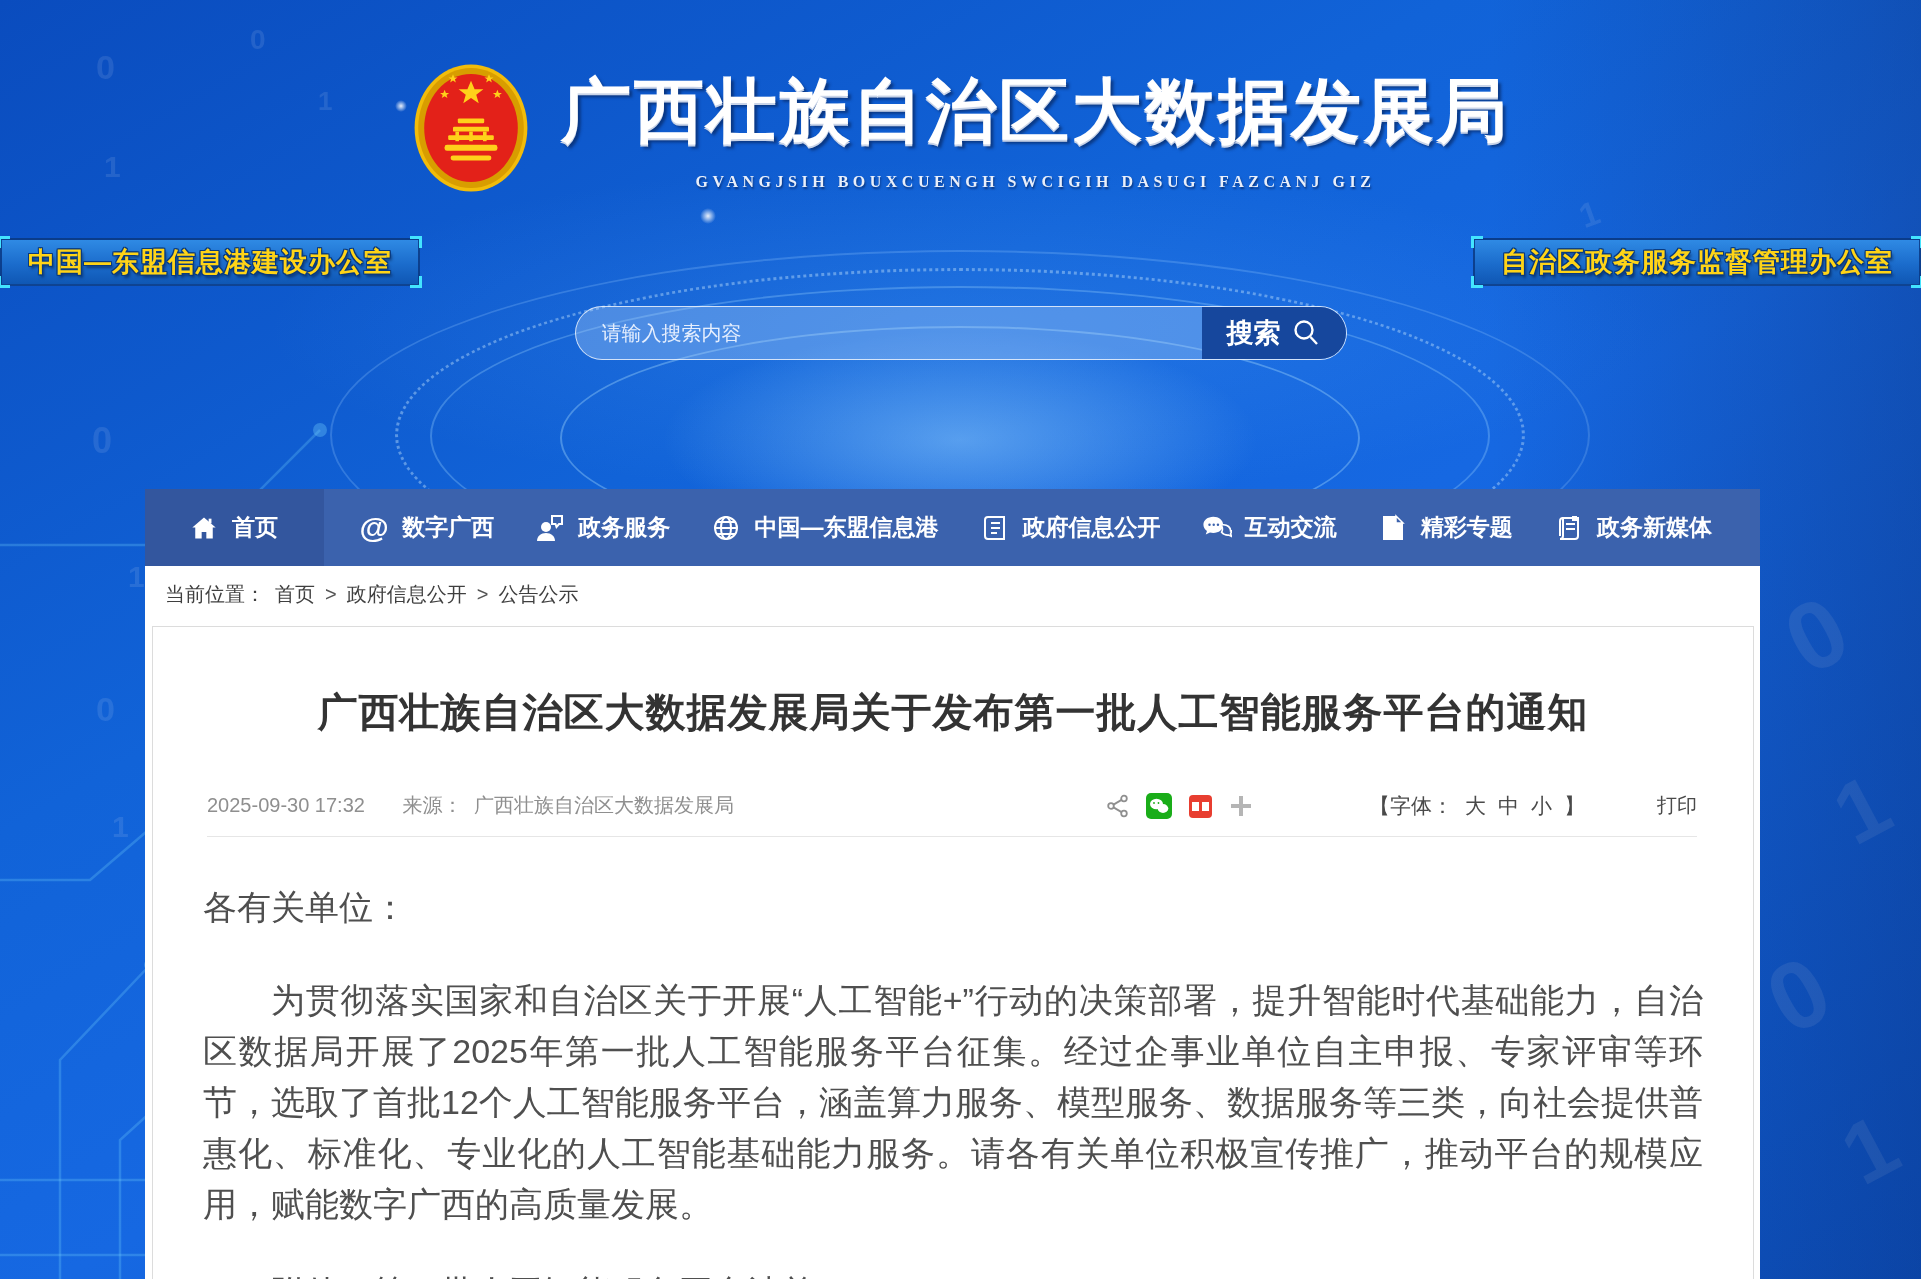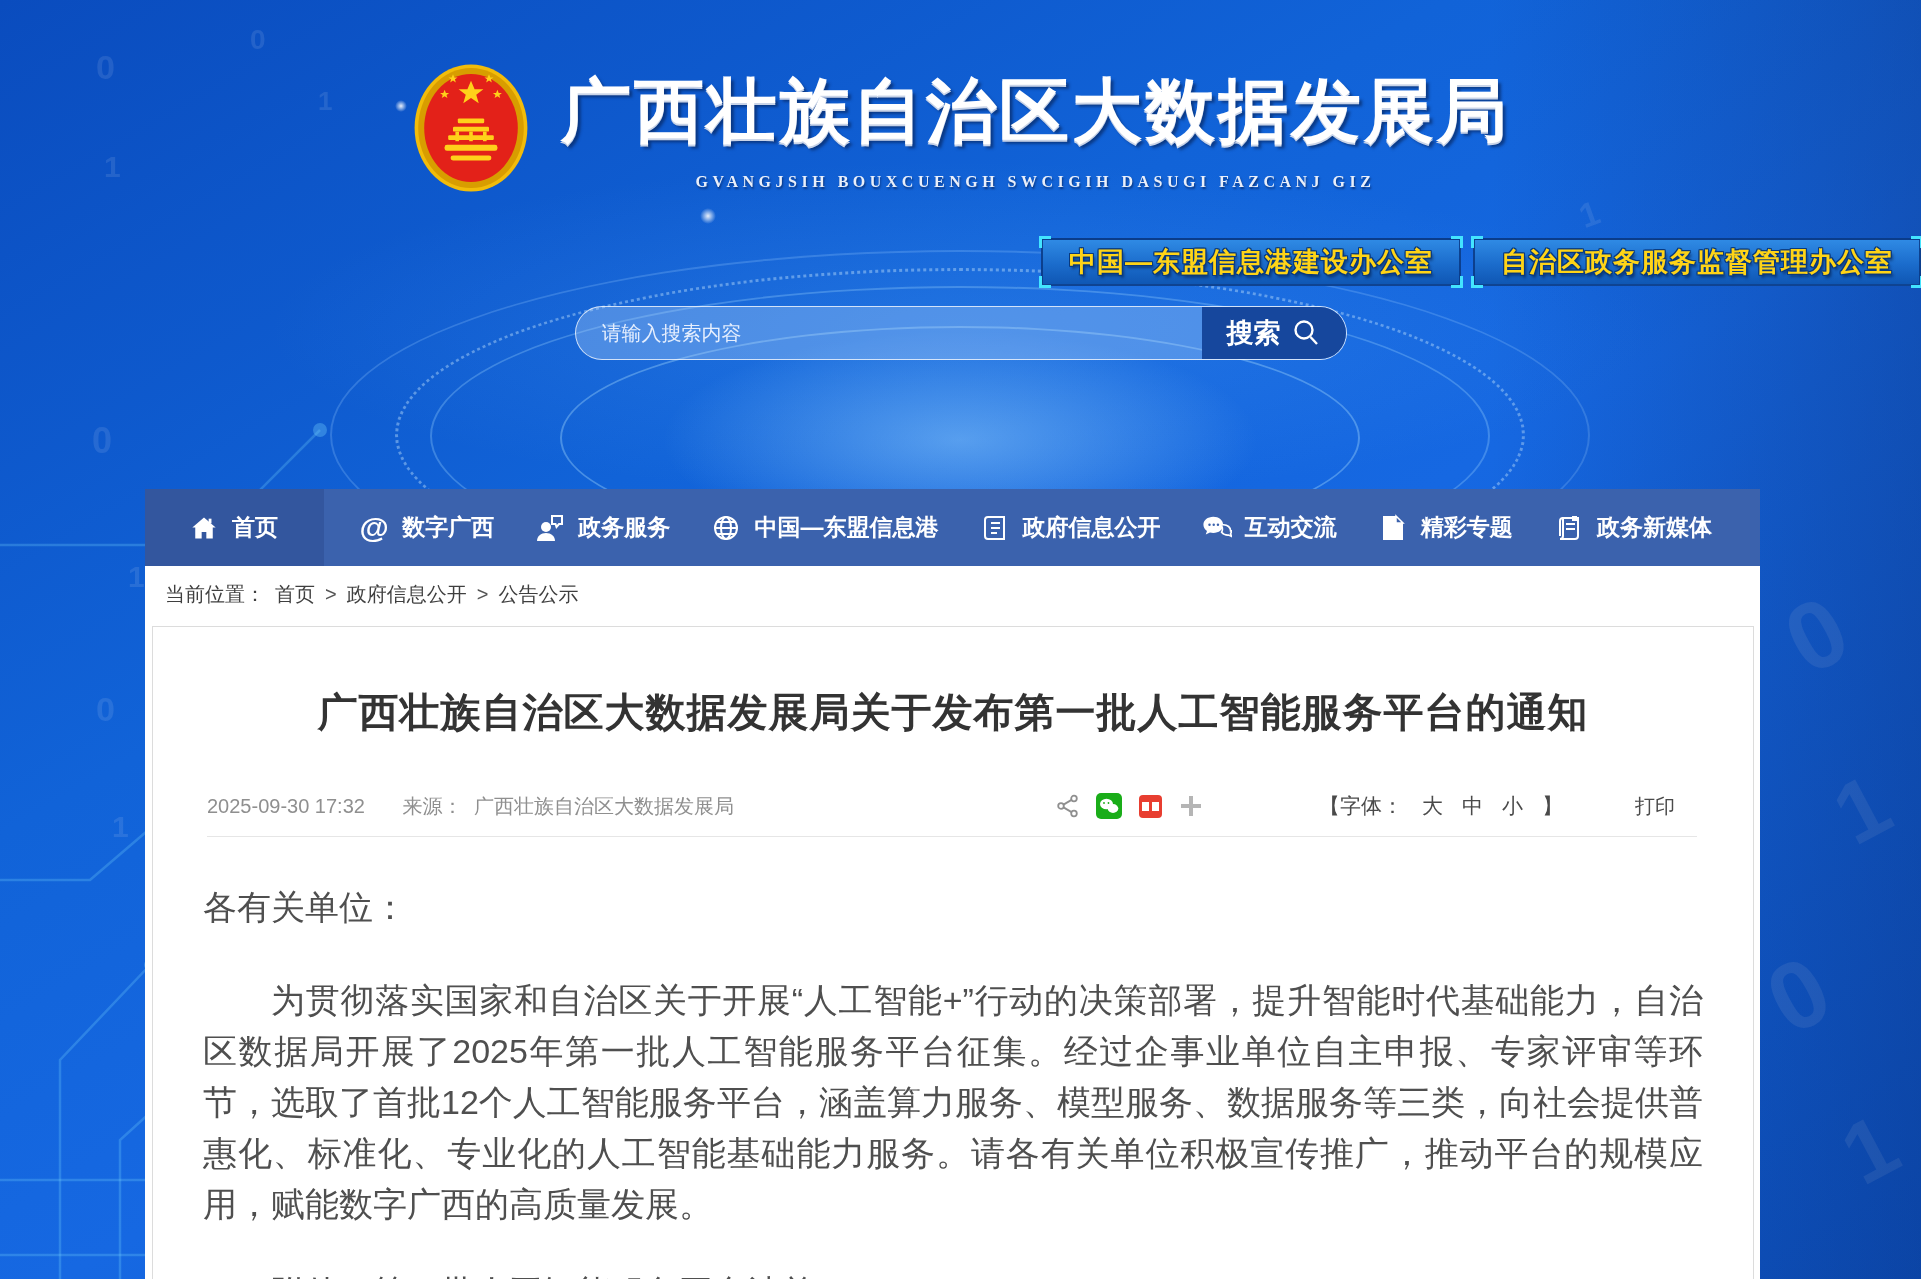--- a/index.html
+++ b/index.html
@@ -37,21 +37,21 @@
             background:linear-gradient(90deg,rgba(8,30,90,0),rgba(8,30,90,.30));}
 
   
   .site-header { position:relative; height:489px; z-index:2; }
   .brand-row { position:absolute; top:62px; left:0; width:100%; display:flex; justify-content:center; align-items:center; gap:30px; }
   .brand-text { text-align:center; }
   .site-title { color:#ffffff; font-size:70px; font-weight:bold; letter-spacing:3px;
     text-shadow:0 2px 0 #c9d4e8, 3px 4px 3px rgba(5,25,70,.55); white-space:nowrap; }
   .site-sub { margin-top:14px; font-family:"Liberation Serif","DejaVu Serif",serif; color:#e9effa;
     font-size:16px; font-weight:bold; letter-spacing:4.5px; text-shadow:1px 2px 2px rgba(5,25,70,.6); white-space:nowrap;}
-  .office-row { position:absolute; top:238px; left:0; width:100%; display:flex; justify-content:flex-end; gap:12px; }
+  .office-row { position:absolute; top:238px; left:0; width:100%; display:flex; justify-content:space-between; gap:12px; }
   .office-btn { position:relative; display:flex; align-items:center; height:48px; padding:0 26px;
     background:linear-gradient(180deg,#2f8ae4 0%,#1b6ccc 55%,#0f57b4 100%);
     border:2px solid rgba(9,55,130,.85); cursor:pointer; text-decoration:none; }
   .office-btn .lbl { color:#ffd417; font-size:27px; font-weight:bold; letter-spacing:1px;
     text-shadow:1px 0 0 #0a3a7e,-1px 0 0 #0a3a7e,0 1px 0 #0a3a7e,0 -1px 0 #0a3a7e,
                 1px 1px 0 #0a3a7e,-1px -1px 0 #0a3a7e,1px -1px 0 #0a3a7e,-1px 1px 0 #0a3a7e,2px 3px 3px rgba(0,15,50,.55); }
   .corner{position:absolute;width:12px;height:12px;border:3px solid #43e4ff;}
   .c-tl{left:-4px;top:-4px;border-right:none;border-bottom:none;}
   .c-tr{right:-4px;top:-4px;border-left:none;border-bottom:none;}
   .c-bl{left:-4px;bottom:-4px;border-right:none;border-top:none;}
@@ -75,34 +75,34 @@
   .nav-ico.at { font-size:30px; font-weight:bold; color:#fff; line-height:30px; }
 
   
   .content-wrap { position:relative; z-index:2; width:1615px; margin-left:145px; background:#ffffff;
     min-height:713px; padding-top:12px; }
   .breadcrumb { padding-left:20px; font-size:20px; color:#3f3f3f; height:32px; display:flex; align-items:center; gap:10px;}
   .breadcrumb a { color:#3f3f3f; text-decoration:none; cursor:pointer; }
   .breadcrumb .sep { color:#555; }
   .article-panel { margin:16px 6px 0 7px; border:1px solid #dcdcdc; background:#fff; padding-bottom:60px; }
   .article-title { margin-top:58px; text-align:center; font-size:40px; font-weight:bold; color:#333; letter-spacing:1px; }
-  .meta-row { margin:52px 78px 0 54px; display:flex; align-items:center; font-size:20px; color:#8f8f8f; }
+  .meta-row { margin:52px 56px 0 54px; display:flex; font-size:20px; color:#8f8f8f; }
   .meta-left span { margin-right:14px; }
   .meta-left .src-label { margin-left:18px; margin-right:6px; }
   .share-group { margin-left:auto; display:flex; align-items:center; gap:15px; }
   .share-ic { width:26px; height:26px; display:flex; align-items:center; justify-content:center; cursor:pointer; }
   .wechat-bg { width:26px; height:26px; background:#1aad19; border-radius:5px; display:flex; align-items:center; justify-content:center; }
   .red-bg { width:23px; height:23px; background:#e83e30; border-radius:4px; position:relative; }
   .red-bg::before, .red-bg::after { content:""; position:absolute; background:#fff; top:7px; width:7px; height:9px; }
   .red-bg::before{ left:3px; } .red-bg::after{ right:3px; }
   .plus-ic { position:relative; width:20px; height:20px; }
   .plus-ic::before, .plus-ic::after { content:""; position:absolute; background:#b5b5b5; }
   .plus-ic::before { left:8px; top:0; width:4px; height:20px; }
   .plus-ic::after { left:0; top:8px; width:20px; height:4px; }
-  .font-controls { margin-left:115px; color:#4a4a4a; font-size:21px; display:flex; align-items:center; gap:19px; }
+  .font-controls { margin-left:115px; color:#4a4a4a; font-size:21px; display:flex; align-items:center; gap:12px; }
   .font-controls a { color:#4a4a4a; text-decoration:none; cursor:pointer; }
   .print-btn { margin-left:72px; color:#4a4a4a; font-size:20px; text-decoration:none; cursor:pointer; }
   .meta-hr { margin:16px 56px 0 54px; border:none; border-top:1px solid #e6e6e6; }
   .article-body { margin:0 50px; color:#4f4f4f; font-size:34px; }
   .salutation { margin-top:48px; }
   .para { margin-top:44px; line-height:51px; text-indent:2em; text-align:justify; }
   .attachment { margin-top:40px; text-indent:2em; cursor:pointer; }
 </style>
 </head>
 <body>

